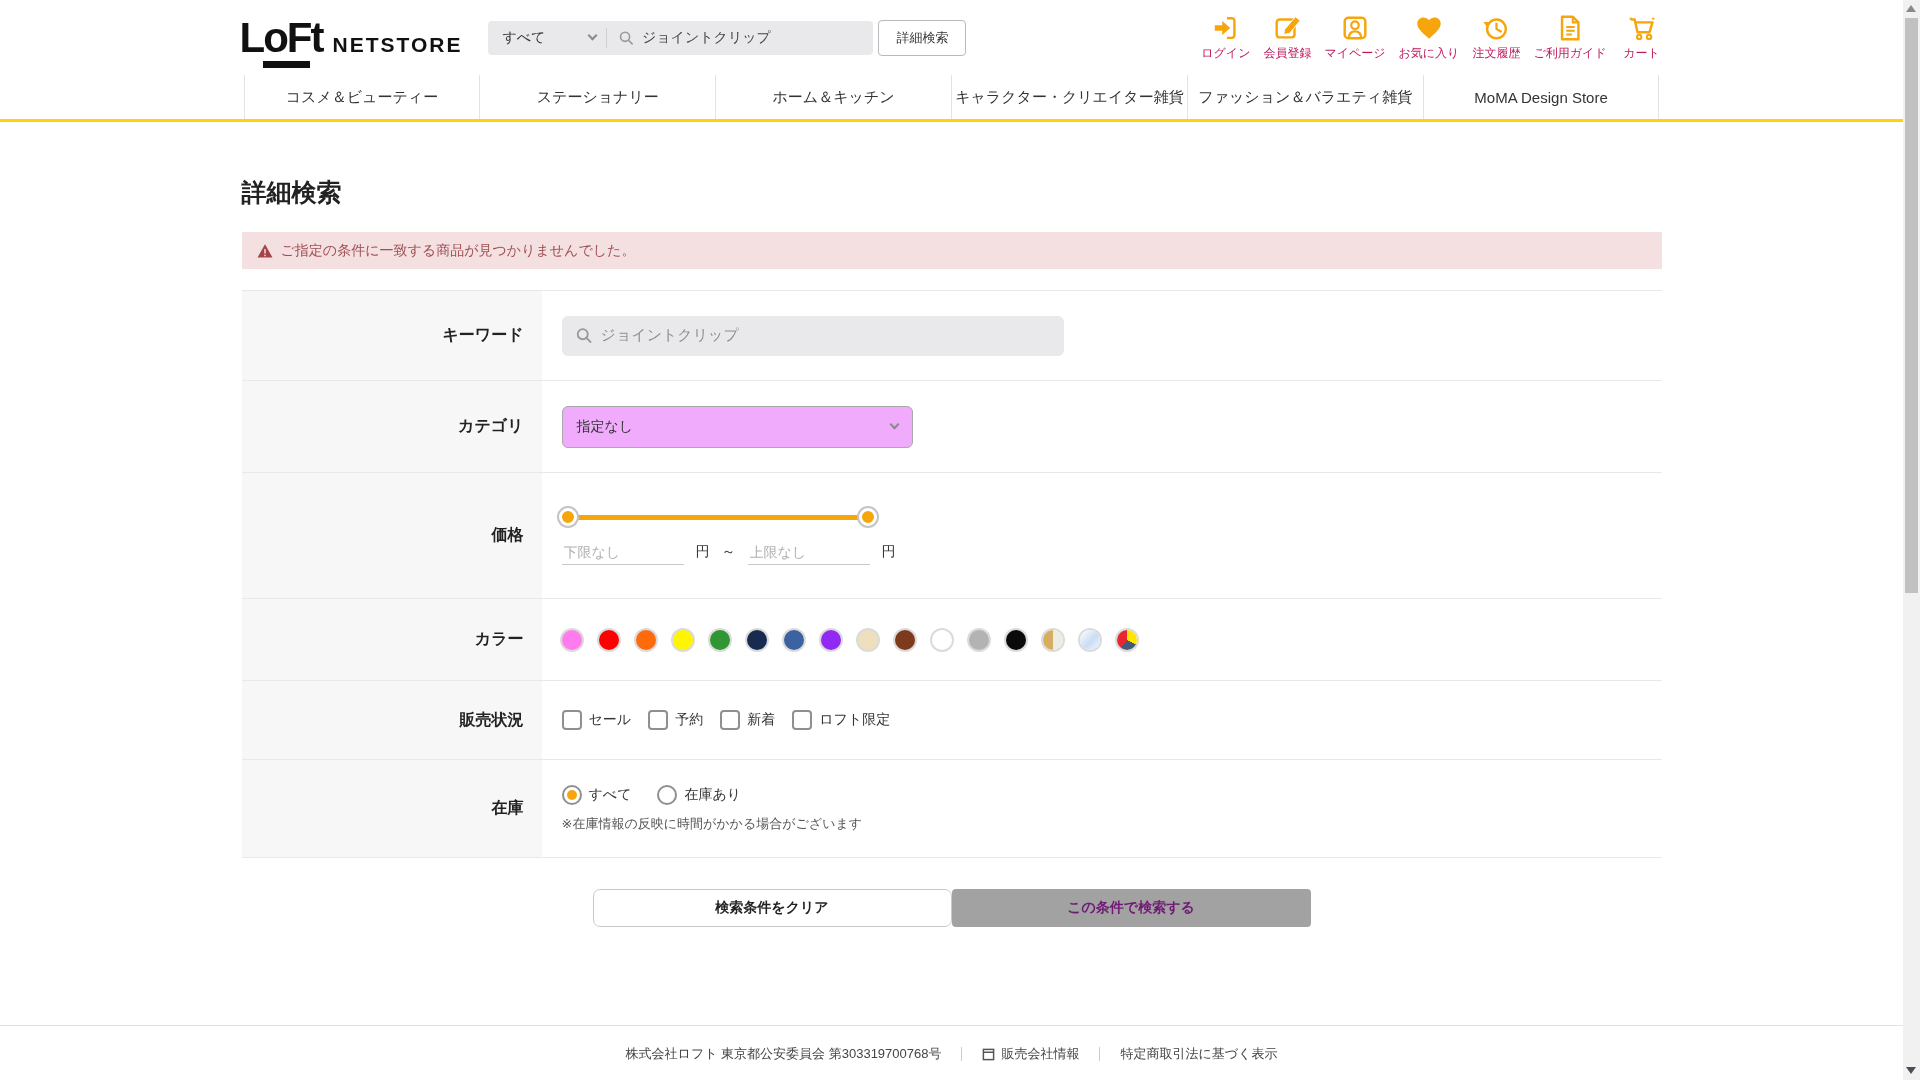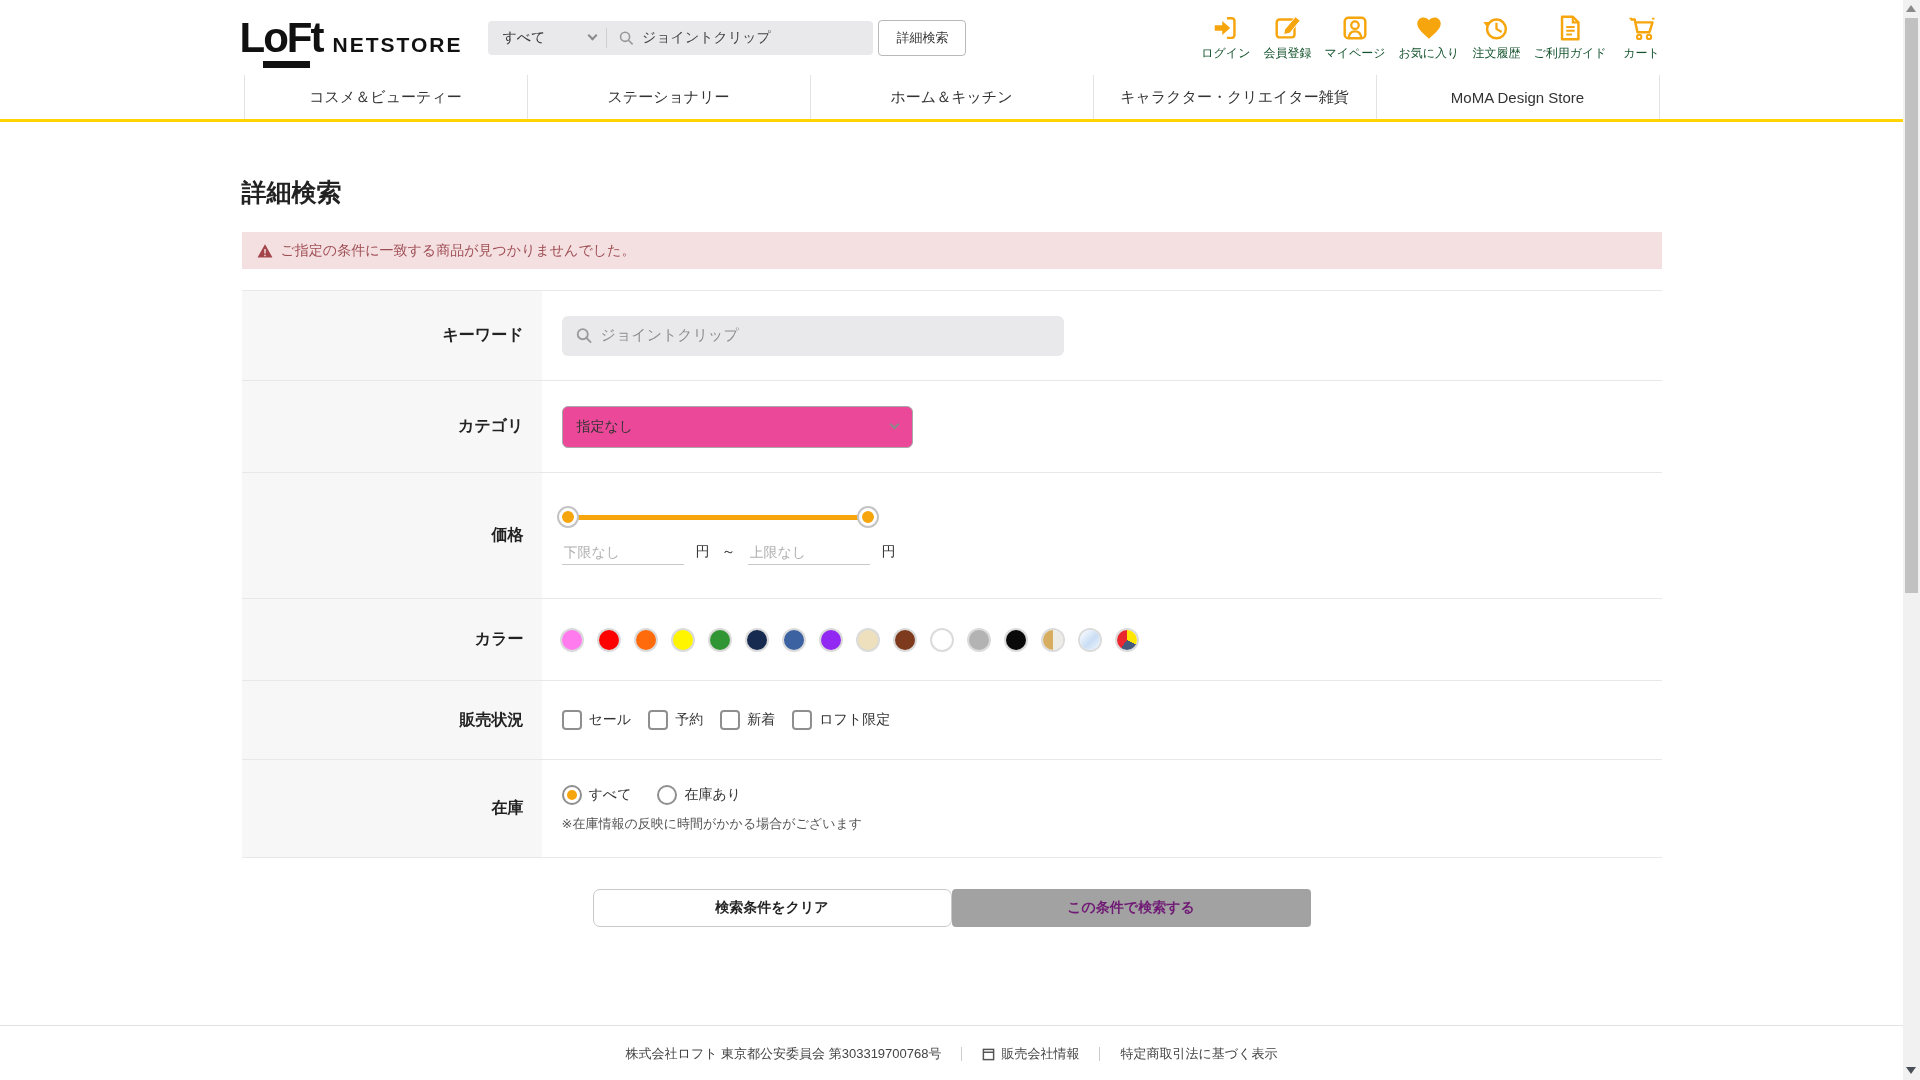--- a/index.html
+++ b/index.html
@@ -24,21 +24,21 @@
   .hsearch-sep { width:1px; height:20px; background:#cfcfcf; }
   .hsearch-field { flex:1; display:flex; align-items:center; gap:8px; padding:0 12px; }
   .hsearch-field input { border:none; background:transparent; outline:none; font-size:14px;
     color:#444; width:100%; font-family:inherit; }
   .adv-btn { margin-left:5px; width:88px; height:36px; background:#fff; border:1px solid #B9B9B9;
     border-radius:4px; font-size:13px; color:#333; cursor:pointer; font-family:inherit; }
 
   .qlinks { margin-left:auto; display:flex; align-items:flex-start; gap:13px; }
   .qlink { display:flex; flex-direction:column; align-items:center; gap:2px; cursor:pointer; min-width:44px; }
   .qlink svg { width:30px; height:30px; stroke:#F6A50C; }
-  .qlink .qlabel { font-size:12px; color:#14532d; white-space:nowrap; }
+  .qlink .qlabel { font-size:12px; color:#be185d; white-space:nowrap; }
 
   
   .nav { border-bottom:3px solid #FFD400; }
   .nav-inner { width:1416px; margin:0 auto; display:flex; height:44px; }
   .nav-item { flex:1; display:flex; align-items:center; justify-content:center; font-size:15px;
     color:#333; border-left:1px solid #E3E3E3; cursor:pointer; }
   .nav-item:last-child { border-right:1px solid #E3E3E3; }
 
   
   .main { width:1420px; margin:0 auto; }
@@ -54,21 +54,21 @@
     justify-content:flex-end; padding-right:18px; font-size:16px; font-weight:700; color:#222; }
   .ffield { flex:1; padding-left:20px; display:flex; flex-direction:column; justify-content:center; }
 
   .r-keyword { height:90px; }
   .kw-box { width:502px; height:40px; background:#E9E9EB; border-radius:6px; display:flex;
     align-items:center; gap:9px; padding:0 14px; }
   .kw-box input { border:none; background:transparent; outline:none; width:100%;
     font-size:15px; color:#8f8f8f; font-family:inherit; }
 
   .r-category { height:92px; }
-  .select { width:351px; height:42px; border:1px solid #A9A9A9; border-radius:6px; background:#ec4899;
+  .select { width:351px; height:42px; border:1px solid #A9A9A9; border-radius:6px; background:#f0abfc;
     display:flex; align-items:center; padding:0 14px; font-size:14px; color:#333; cursor:pointer; }
   .select .chev { margin-left:auto; }
 
   .r-price { height:126px; }
   .slider { width:300px; height:5px; background:#F6A50C; border-radius:3px; position:relative;
     margin:8px 0 0 6px; }
   .handle { position:absolute; top:50%; width:18px; height:18px; background:#F6A50C;
     border:3px solid #fff; box-shadow:0 0 0 2px #C4C4C4; border-radius:50%;
     transform:translate(-50%,-50%); cursor:pointer; }
   .handle.min { left:0; } .handle.max { left:100%; }
@@ -202,20 +202,21 @@
       </div>
     </div>
   </header>
 
   <nav class="nav">
     <div class="nav-inner">
       <div class="nav-item">コスメ＆ビューティー</div>
       <div class="nav-item">ステーショナリー</div>
       <div class="nav-item">ホーム＆キッチン</div>
       <div class="nav-item">キャラクター・クリエイター雑貨</div>
+      <div class="nav-item">ファッション＆バラエティ雑貨</div>
       <div class="nav-item">MoMA Design Store</div>
     </div>
   </nav>
 
   <main class="main">
     <h1 class="page-title">詳細検索</h1>
 
     <div class="alert">
       <svg viewBox="0 0 20 20">
         <path d="M10 1.5 19.3 18H.7z" fill="#A3444B"></path>

